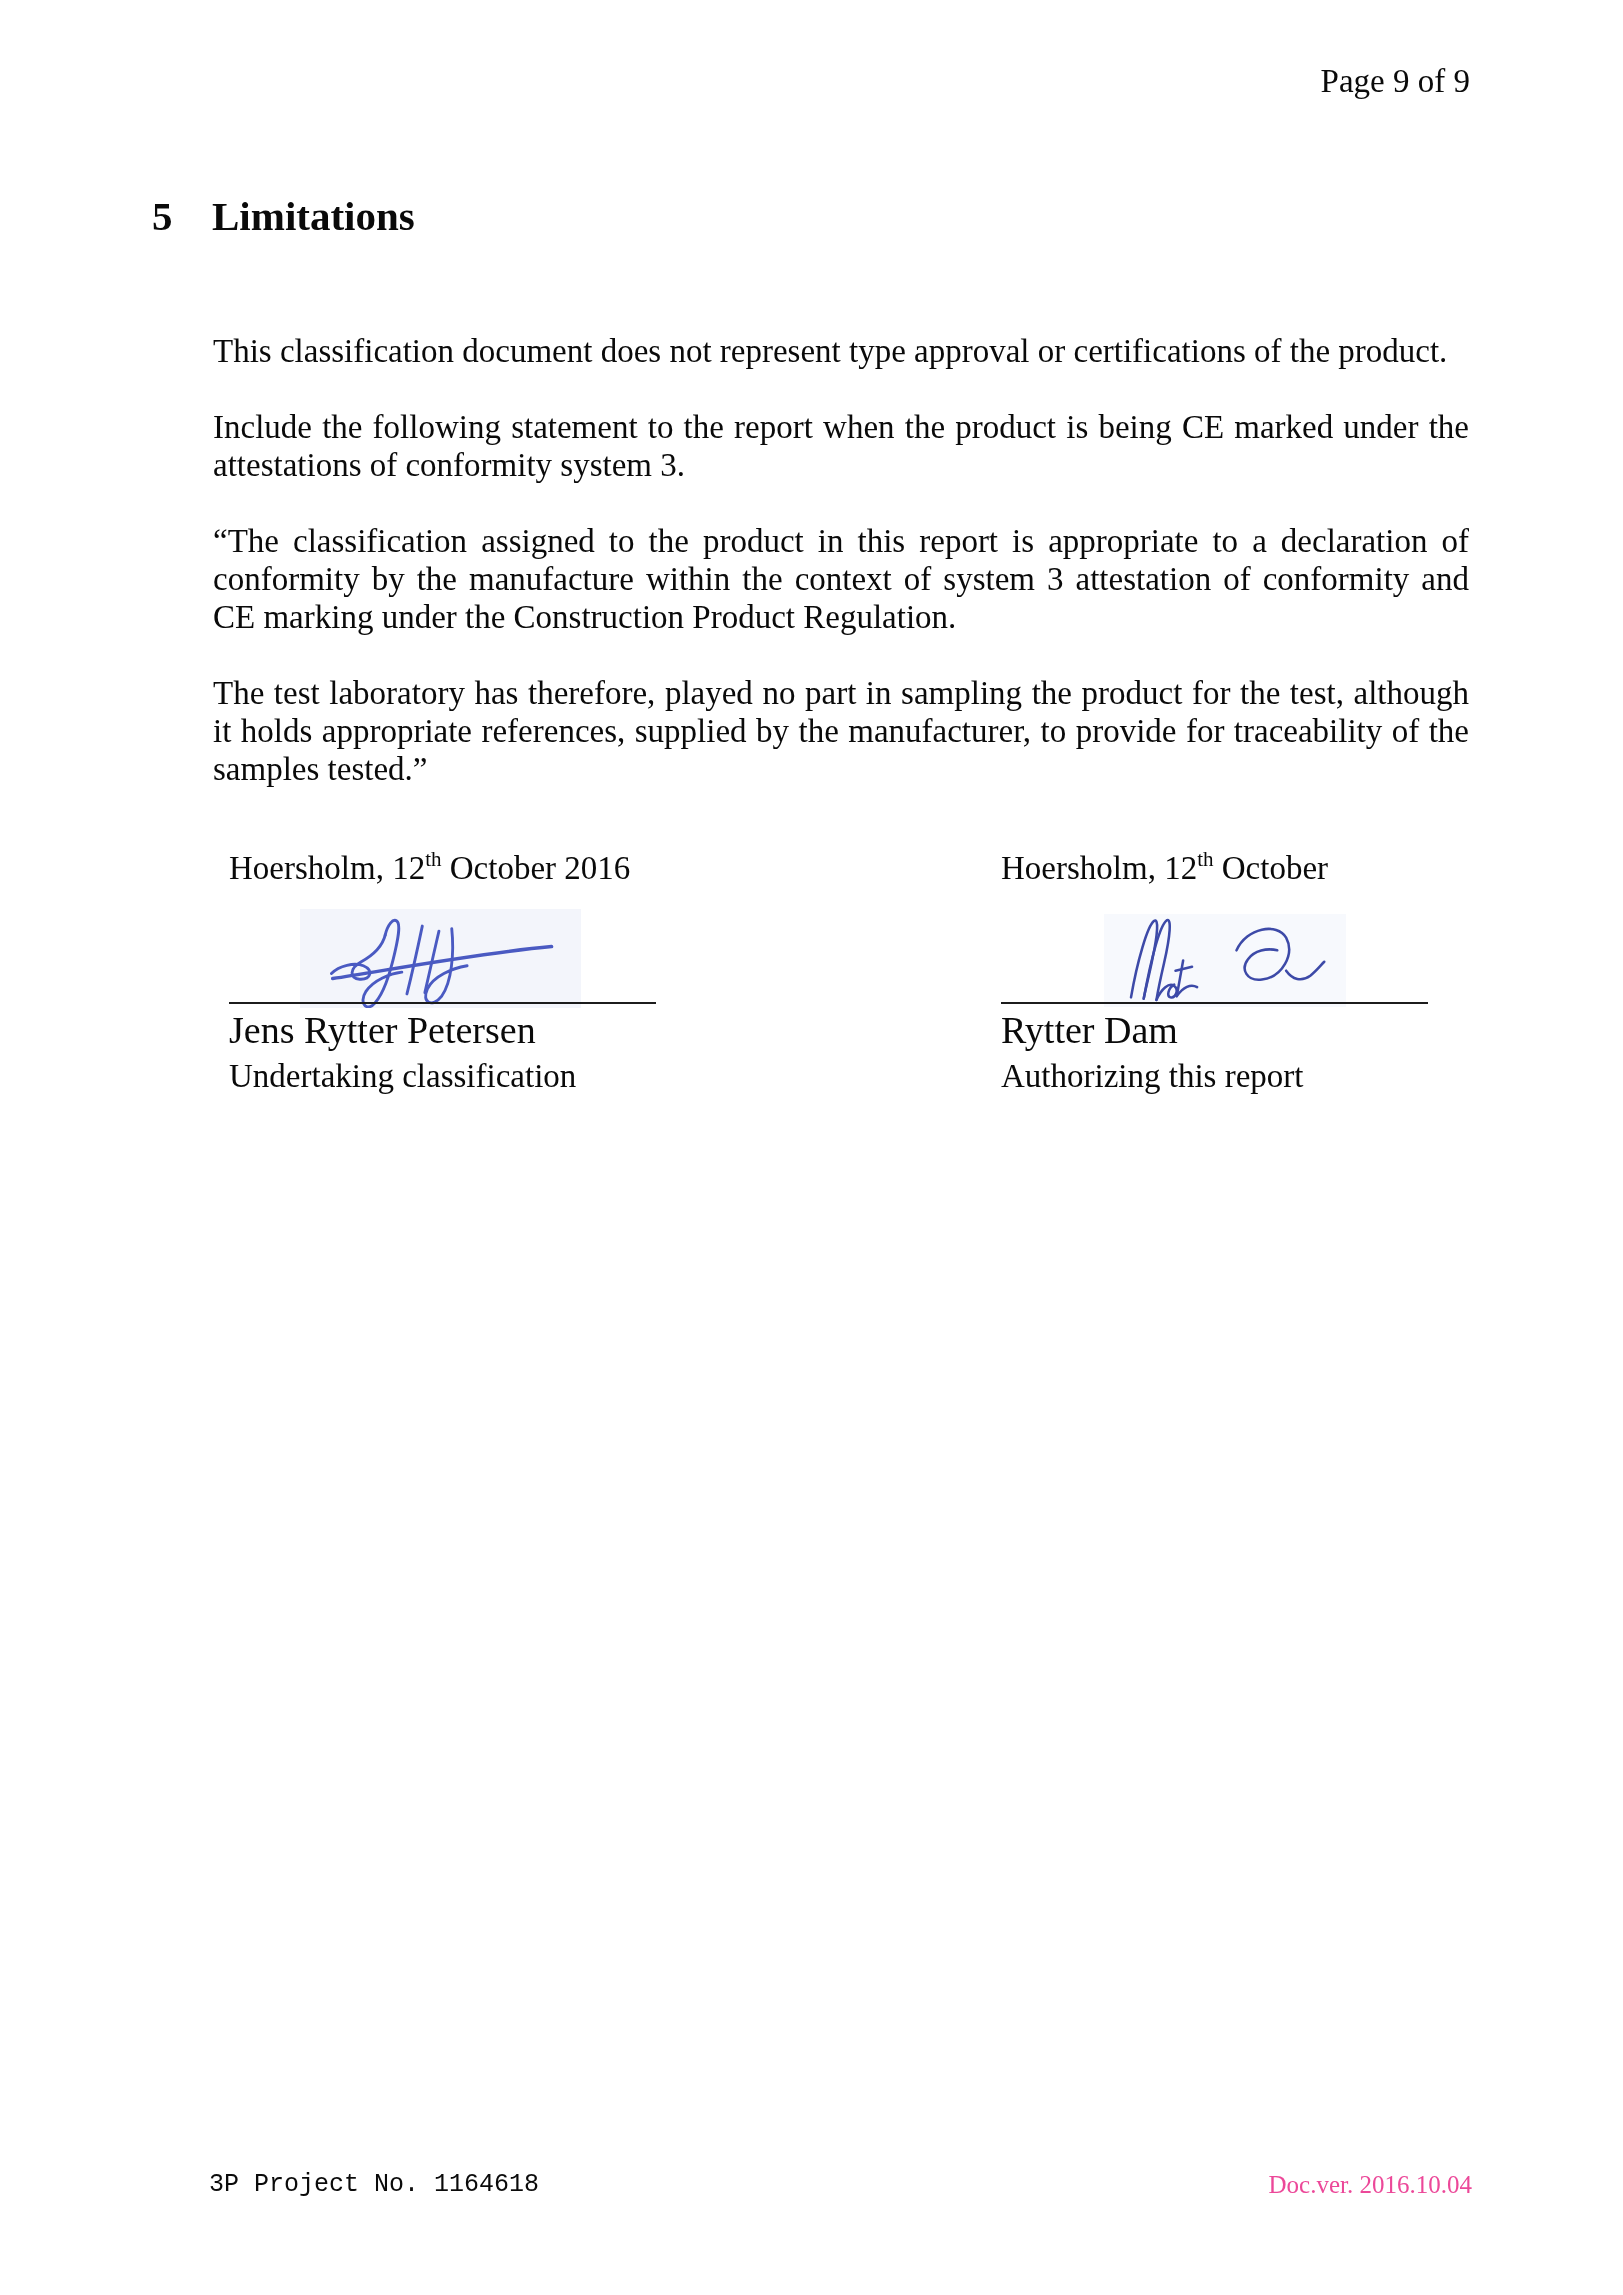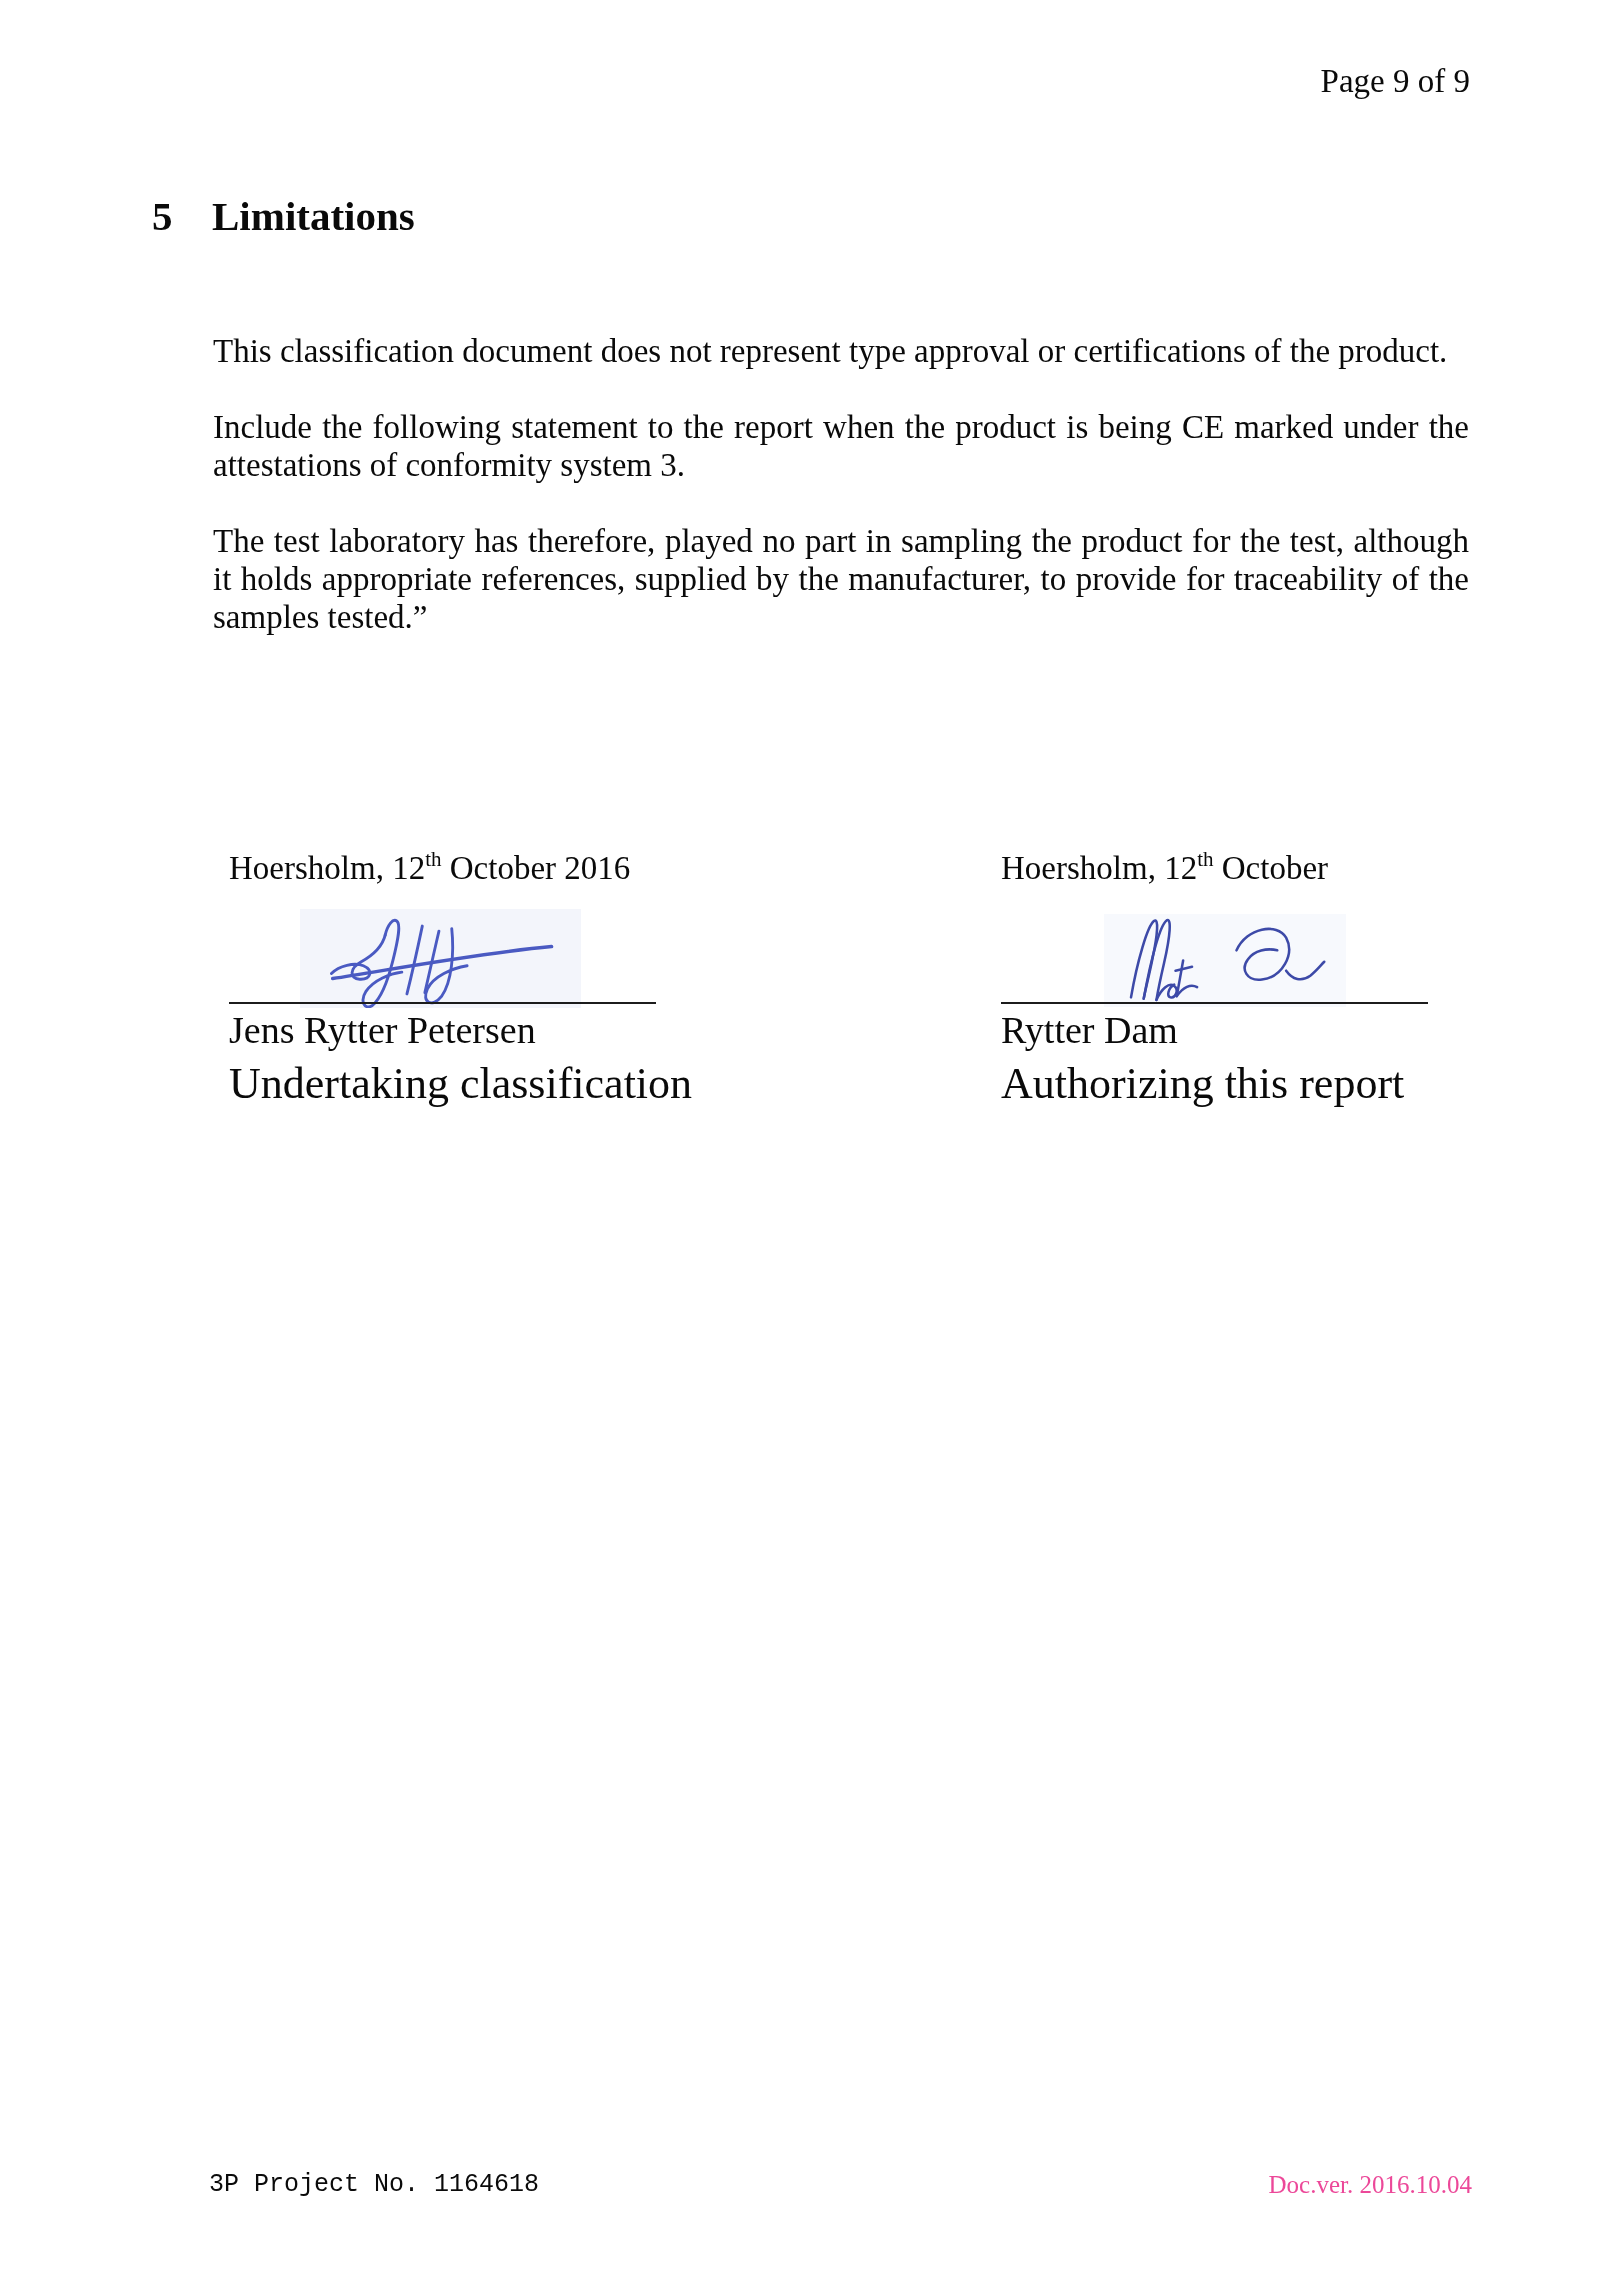--- a/index.html
+++ b/index.html
@@ -98,22 +98,22 @@
     position: absolute;
     left: 0;
     top: 162px;
     font-size: 38px;
     line-height: 38px;
     white-space: nowrap;
   }
   .sig-role {
     position: absolute;
     left: 0;
-    top: 216px;
-    font-size: 44px;
+    top: 208px;
+    font-size: 33px;
     line-height: 38px;
     white-space: nowrap;
     text-align: center;
   }
 
   .footer-left {
     position: absolute;
     top: 2170px;
     left: 209px;
     font-size: 25px;
@@ -138,20 +138,21 @@
 
   <div class="page-number">Page 9 of 9</div>
 
   <div class="section-heading">
     <span class="section-number">5</span><span>Limitations</span>
   </div>
 
   <div class="body-copy">
     <p>This classification document does not represent type approval or certifications of the product.</p>
     <p>Include the following statement to the report when the product is being CE marked under the attestations of conformity system 3.</p>
+    <p>“The classification assigned to the product in this report is appropriate to a declaration of conformity by the manufacture within the context of system 3 attestation of conformity and CE marking under the Construction Product Regulation.</p>
     <p>The test laboratory has therefore, played no part in sampling the product for the test, although it holds appropriate references, supplied by the manufacturer, to provide for traceability of the samples tested.”</p>
   </div>
 
   <div class="sig-col left">
     <div class="sig-date">
       <span>Hoersholm, 12</span><sup>th</sup><span> October 2016</span>
     </div>
     <div class="sig-scan-tint-left"></div>
     <svg class="sig-image" viewBox="0 0 360 150" fill="none" stroke="#4a5ac2" stroke-width="4.5" stroke-linecap="round">
       <path d="M 8 96 C 20 84, 44 78, 58 84 C 74 91, 70 106, 52 105 C 36 104, 36 88, 54 78 C 74 67, 88 52, 92 36"></path>

